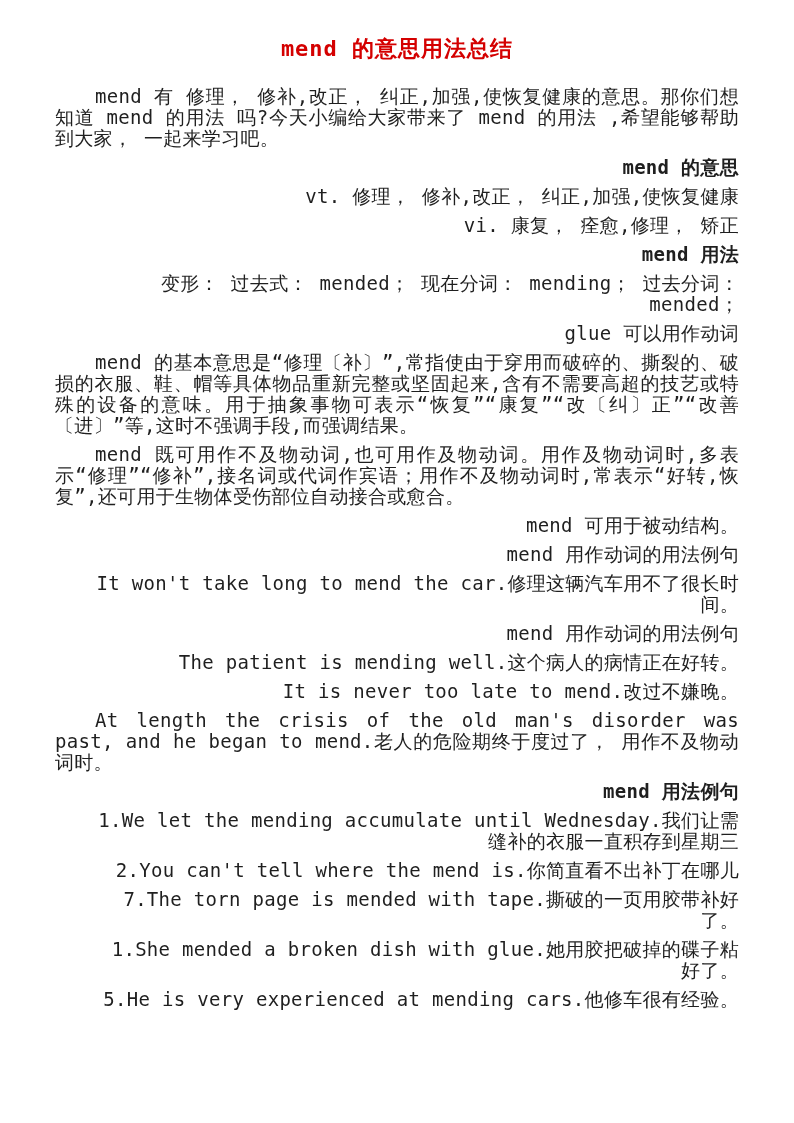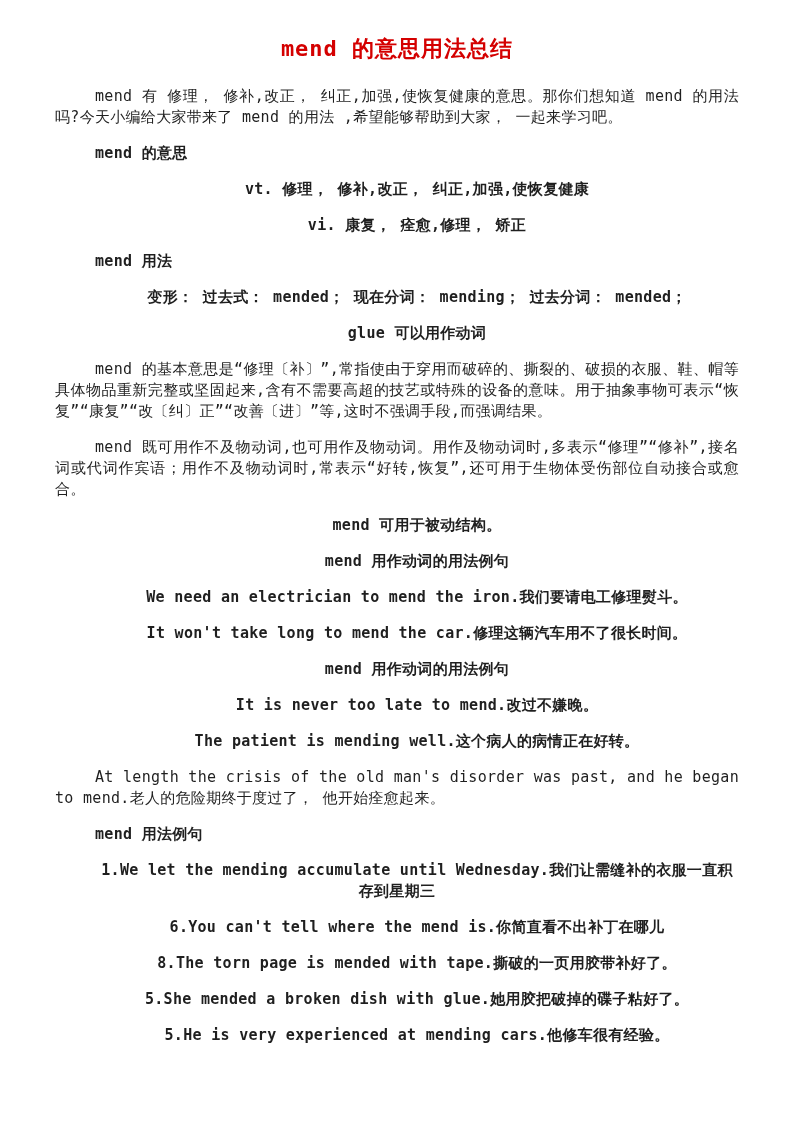--- a/index.html
+++ b/index.html
@@ -21,60 +21,58 @@
   }
   .doc-title {
     font-size: 22px;
     line-height: 30px;
     font-weight: bold;
     text-align: center;
     margin: 6px 0 22px 0;
     letter-spacing: 1px;
   }
   .block {
-    font-size: 15px;
+    font-size: 19px;
     line-height: 21px;
-    margin: 15px 0;
+    margin: 8px 0;
     text-indent: 40px;
     text-align: justify;
     letter-spacing: 0.3px;
     word-break: break-word;
   }
   .block.heading {
     font-weight: bold;
-    text-align: left;
+    text-align: right;
   }
   .block.line {
-    text-align: center;
-    font-weight: bold;
+    text-align: right;
   }
 </style>
 </head>
 <body>
 
 <div class="page" style="color: rgb(31, 31, 31); background: rgb(255, 255, 255);">
   <h1 class="doc-title" style="color: rgb(212, 0, 0);">mend 的意思用法总结</h1>
   <div id="doc-body">
       <p class="block intro">mend 有 修理， 修补,改正， 纠正,加强,使恢复健康的意思。那你们想知道 mend 的用法 吗?今天小编给大家带来了 mend 的用法 ,希望能够帮助到大家， 一起来学习吧。</p>
       <p class="block heading">mend 的意思</p>
       <p class="block line">vt. 修理， 修补,改正， 纠正,加强,使恢复健康</p>
       <p class="block line">vi. 康复， 痊愈,修理， 矫正</p>
       <p class="block heading">mend 用法</p>
       <p class="block line">变形： 过去式： mended； 现在分词： mending； 过去分词： mended；</p>
       <p class="block line">glue 可以用作动词</p>
       <p class="block para">mend 的基本意思是“修理〔补〕”,常指使由于穿用而破碎的、撕裂的、破损的衣服、鞋、帽等具体物品重新完整或坚固起来,含有不需要高超的技艺或特殊的设备的意味。用于抽象事物可表示“恢复”“康复”“改〔纠〕正”“改善〔进〕”等,这时不强调手段,而强调结果。</p>
       <p class="block para">mend 既可用作不及物动词,也可用作及物动词。用作及物动词时,多表示“修理”“修补”,接名词或代词作宾语；用作不及物动词时,常表示“好转,恢复”,还可用于生物体受伤部位自动接合或愈合。</p>
       <p class="block line">mend 可用于被动结构。</p>
       <p class="block line">mend 用作动词的用法例句</p>
-      <p class="block line">We need an electrician to mend the iron.我们要请电工修理熨斗。</p>
       <p class="block line">It won't take long to mend the car.修理这辆汽车用不了很长时间。</p>
       <p class="block line">mend 用作动词的用法例句</p>
+      <p class="block line">The patient is mending well.这个病人的病情正在好转。</p>
       <p class="block line">It is never too late to mend.改过不嫌晚。</p>
-      <p class="block line">The patient is mending well.这个病人的病情正在好转。</p>
-      <p class="block para">At length the crisis of the old man's disorder was past, and he began to mend.老人的危险期终于度过了， 他开始痊愈起来。</p>
+      <p class="block para">At length the crisis of the old man's disorder was past, and he began to mend.老人的危险期终于度过了， 用作不及物动词时。</p>
       <p class="block heading">mend 用法例句</p>
       <p class="block line">1.We let the mending accumulate until Wednesday.我们让需缝补的衣服一直积存到星期三</p>
-      <p class="block line">6.You can't tell where the mend is.你简直看不出补丁在哪儿</p>
-      <p class="block line">8.The torn page is mended with tape.撕破的一页用胶带补好了。</p>
-      <p class="block line">5.She mended a broken dish with glue.她用胶把破掉的碟子粘好了。</p>
+      <p class="block line">2.You can't tell where the mend is.你简直看不出补丁在哪儿</p>
+      <p class="block line">7.The torn page is mended with tape.撕破的一页用胶带补好了。</p>
+      <p class="block line">1.She mended a broken dish with glue.她用胶把破掉的碟子粘好了。</p>
       <p class="block line">5.He is very experienced at mending cars.他修车很有经验。</p>
     </div>
 </div>
 
 </body></html>

